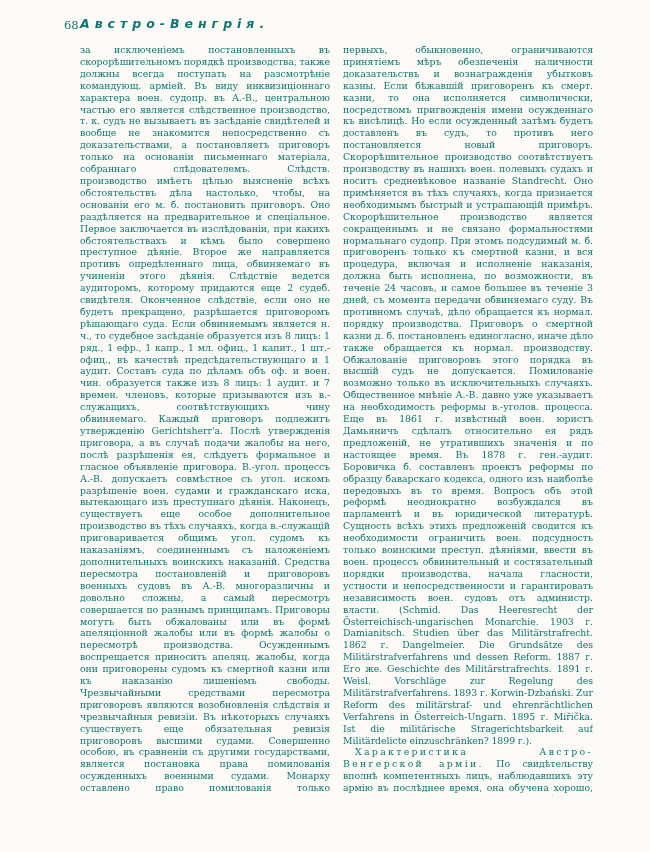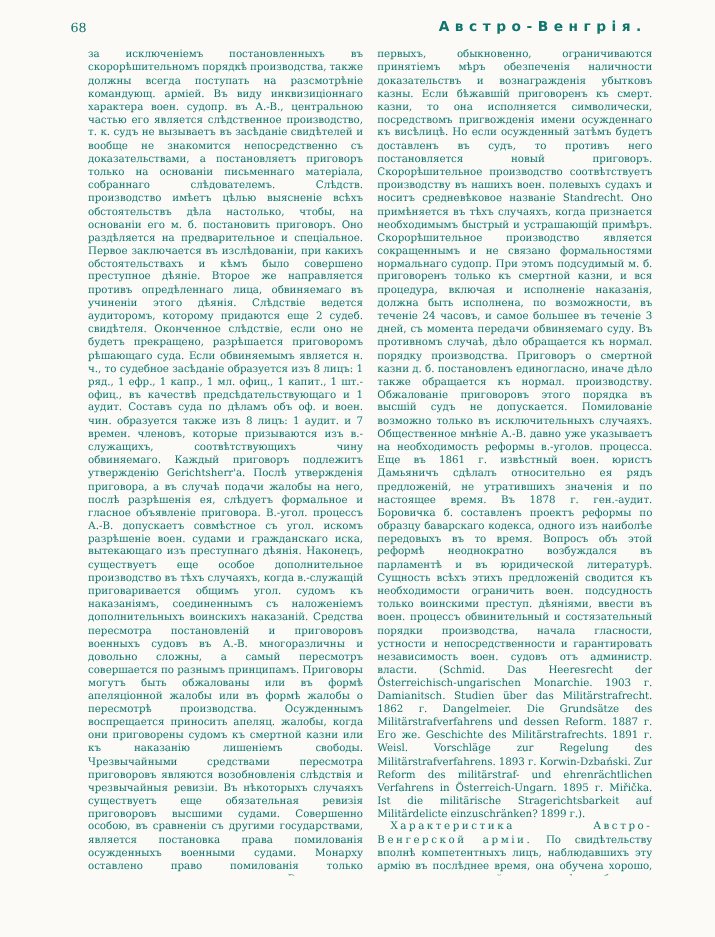--- a/index.html
+++ b/index.html
@@ -20,25 +20,26 @@
     top:16px;left:0;right:0;height:20px;
   }
   .page-number{
     position:absolute;
     left:64px;top:2px;
     font-size:11.5px;
   }
   .running-title{
     position:absolute;
     left:80px;right:62px;
-    text-align:right;
+    text-align:left;
     font-weight:bold;
     font-size:12.5px;
     letter-spacing:5px;
     font-family:"DejaVu Sans","Liberation Sans",sans-serif;
+    font-style:italic;
   }
   .columns{
     position:absolute;
     top:44px;left:80px;
     display:flex;
     gap:13px;
   }
   .column{
     width:250px;
     height:752px;

